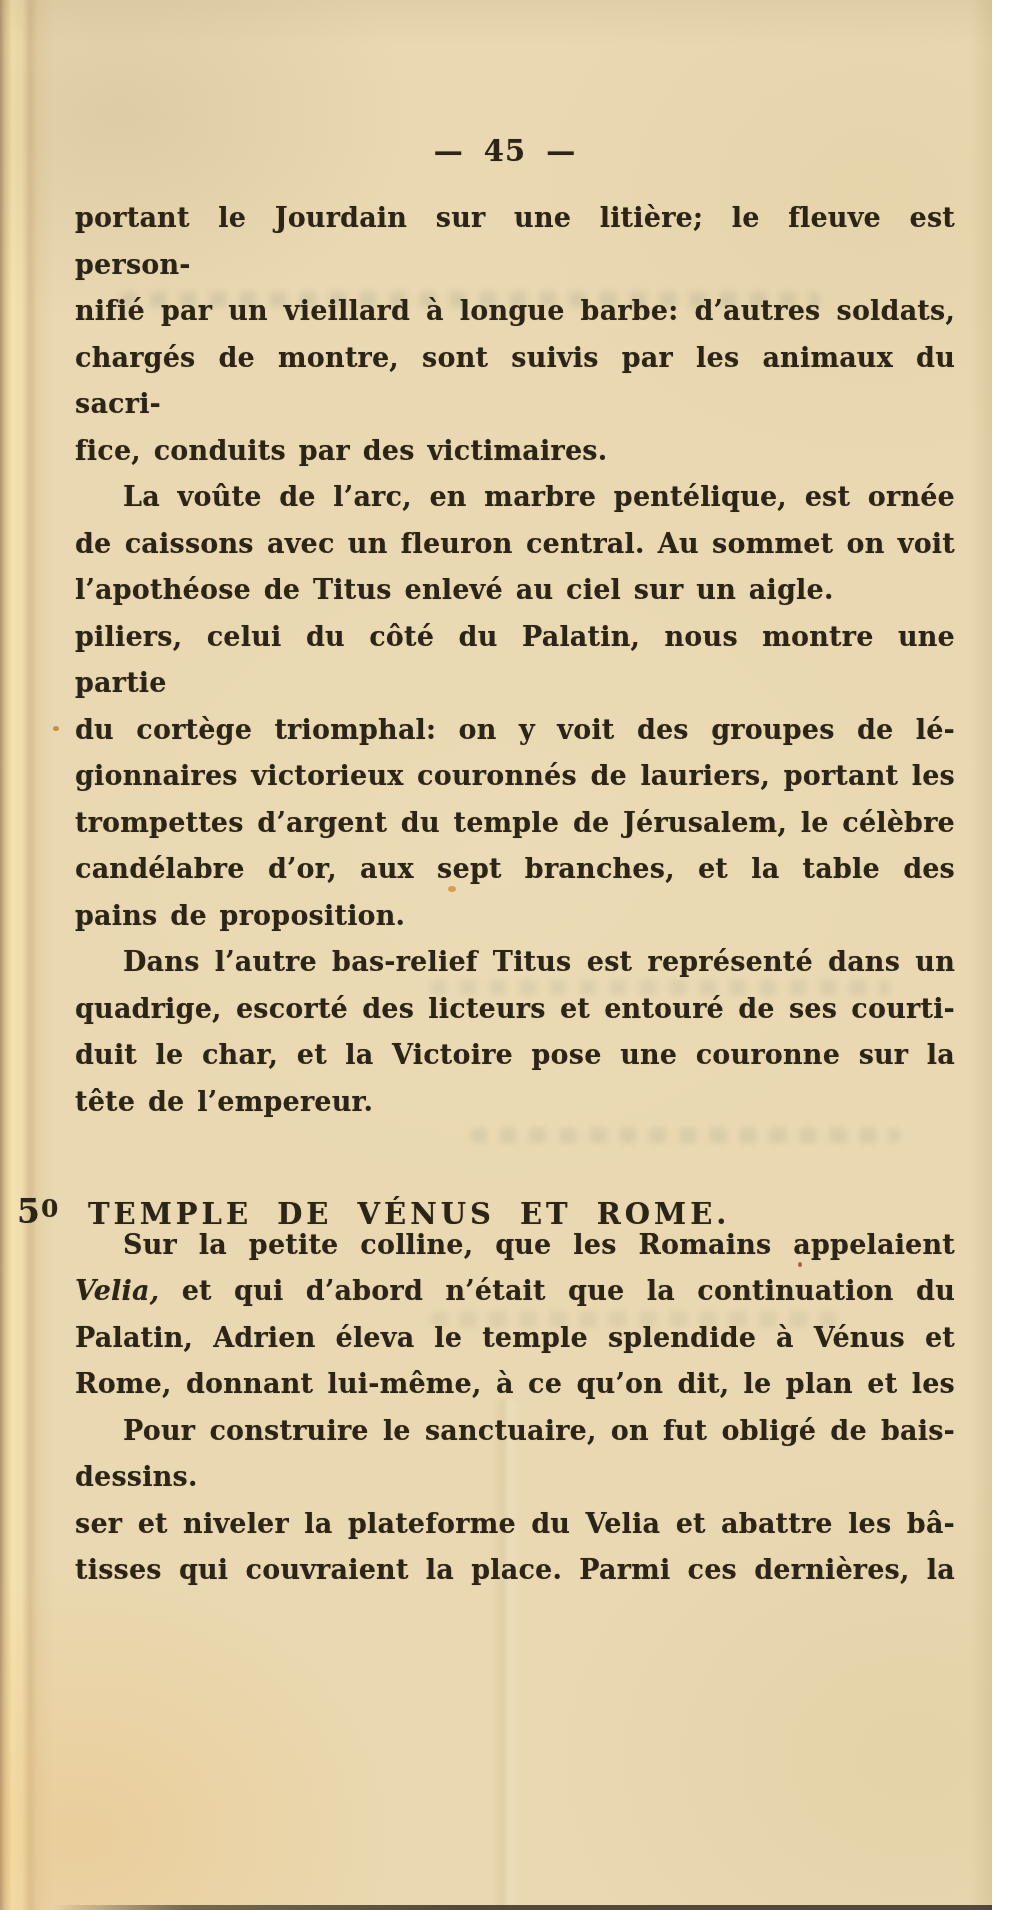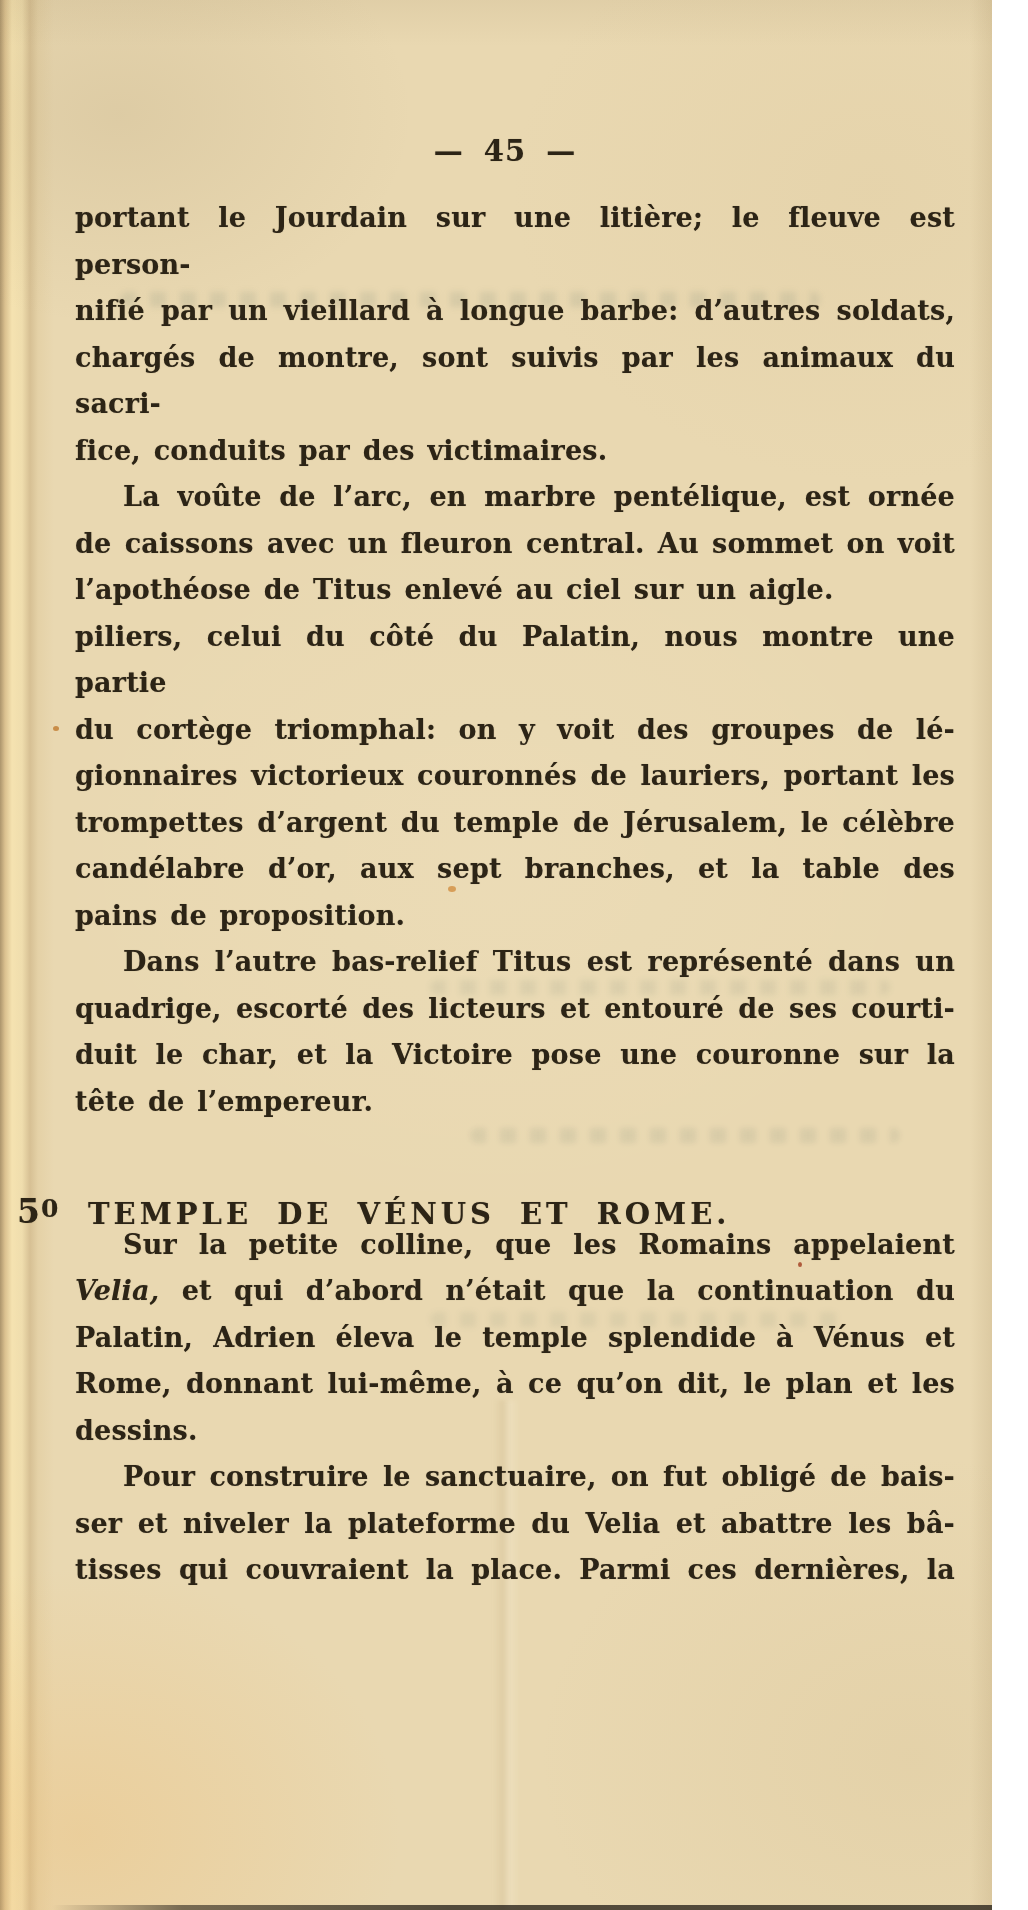--- a/index.html
+++ b/index.html
@@ -187,19 +187,19 @@
     <div class="section-heading">
       <span class="section-number" id="section-number"><span>5</span><span class="num-small">0</span></span>
       <span class="section-title">TEMPLE DE VÉNUS ET ROME.</span>
     </div>
 
     <div id="lines-after">
         <div class="tline indent"><span>Sur la petite colline, que les Romains appelaient</span></div>
         <div class="tline"><span class="it">Velia,</span><span> et qui d’abord n’était que la continuation du</span></div>
         <div class="tline"><span>Palatin, Adrien éleva le temple splendide à Vénus et</span></div>
         <div class="tline"><span>Rome, donnant lui-même, à ce qu’on dit, le plan et les</span></div>
+        <div class="tline indent"><span>Pour construire le sanctuaire, on fut obligé de bais-</span></div>
         <div class="tline flush"><span>dessins.</span></div>
-        <div class="tline indent"><span>Pour construire le sanctuaire, on fut obligé de bais-</span></div>
         <div class="tline"><span>ser et niveler la plateforme du Velia et abattre les bâ-</span></div>
         <div class="tline"><span>tisses qui couvraient la place. Parmi ces dernières, la</span></div>
       </div>
   </div>
 </div>
 
 </body></html>

